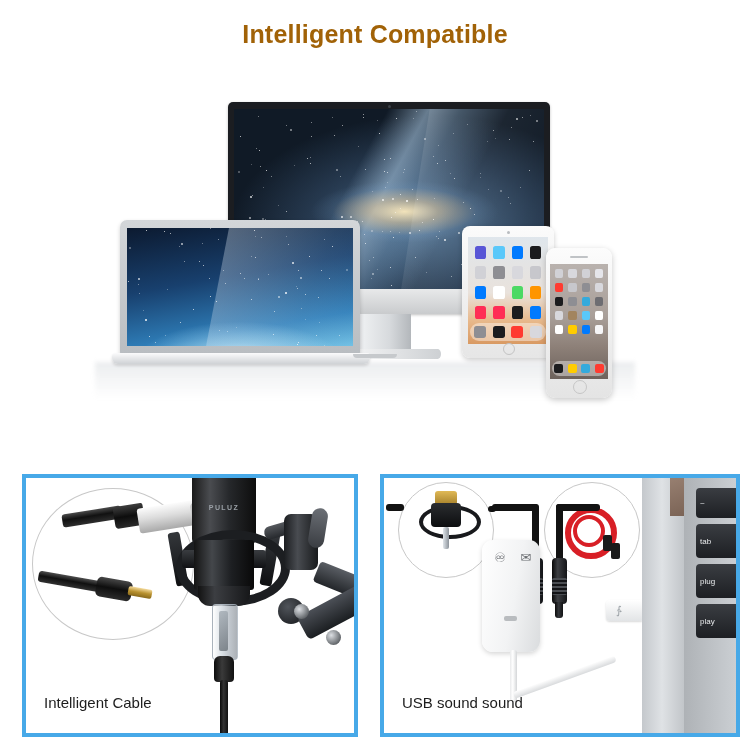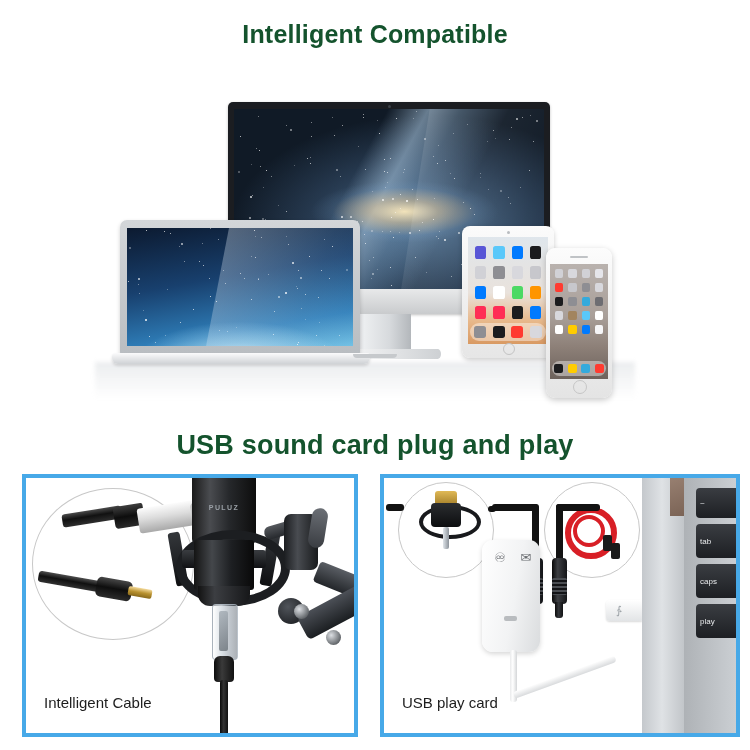--- a/index.html
+++ b/index.html
@@ -8,21 +8,21 @@
     background:#ffffff;
     font-family:"Liberation Sans", sans-serif;
     overflow:hidden;
     position:relative;
   }
   .stage{position:absolute;inset:0;}
 
   
   .heading{
     position:absolute;width:100%;text-align:center;
-    font-weight:bold;color:#14532d;letter-spacing:.2px;
+    font-weight:bold;color:#a16207;letter-spacing:.2px;
   }
   #h1{top:20px;font-size:25px;}
   #h2{top:430px;font-size:27px;}
 
   
   .scene{position:absolute;left:0;top:70px;width:750px;height:350px;}
 
   
   .imac-body{
     position:absolute;left:228px;top:32px;width:322px;height:212px;
@@ -699,21 +699,20 @@
             <span class="ic" style="width:9px;height:9px;background:#1c1c1e"></span>
             <span class="ic" style="width:9px;height:9px;background:#ffcc00"></span>
             <span class="ic" style="width:9px;height:9px;background:#34aadc"></span>
             <span class="ic" style="width:9px;height:9px;background:#ff3b30"></span>
           </div>
       </div>
       <div class="iphone-home"></div>
     </div>
   </div>
 
-  <div class="heading" id="h2">USB sound card plug and play</div>
 
   <div class="panel" id="panel-left">
 
     <div class="circ" style="left:6px;top:10px;width:160px;height:150px;"></div>
 
     <div class="xlr-cable"></div>
     <div class="xlr-boot"></div>
     <div class="xlr-barrel"></div>
     <div class="xlr-head"></div>
     <div class="xlr-hole"></div>
@@ -788,19 +787,19 @@
     <div class="usb-lead"></div>
     <div class="usb-lead2"></div>
     <div class="usb-plug"></div>
     <div class="usb-sym">∱</div>
 
     <div class="lap-edge"></div>
     <div class="lap-screen"></div>
     <div class="lap-deck"></div>
     <div class="key" id="key0" style="left:312px;top:10px;width:44px;height:30px;">~</div>
     <div class="key" id="key1" style="left:312px;top:46px;width:44px;height:34px;">tab</div>
-    <div class="key" id="key2" style="left:312px;top:86px;width:44px;height:34px;">caps</div>
+    <div class="key" id="key2" style="left:312px;top:86px;width:44px;height:34px;">plug</div>
     <div class="key" id="key3" style="left:312px;top:126px;width:44px;height:34px;">play</div>
 
-    <div class="panel-label">USB play card</div>
+    <div class="panel-label">USB sound sound</div>
   </div>
 
 </div>
 
 </body></html>

